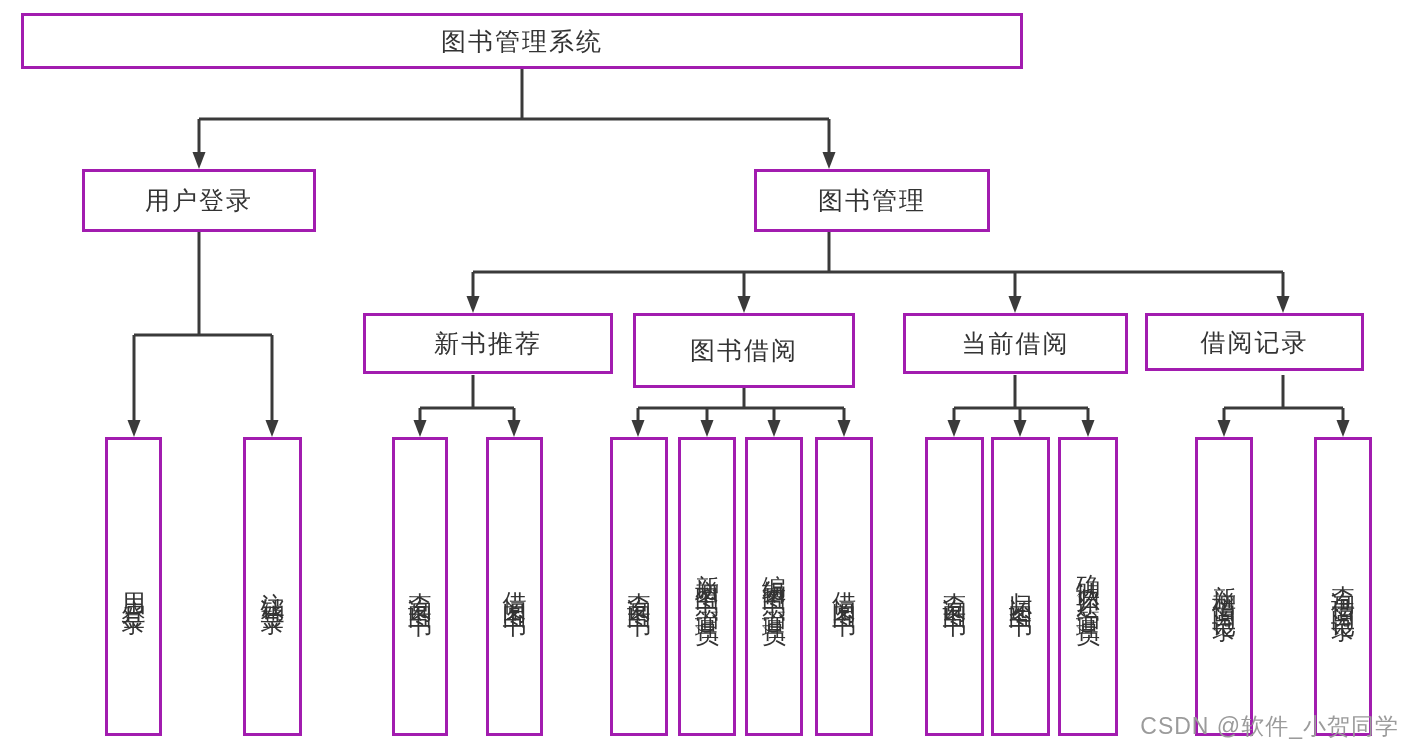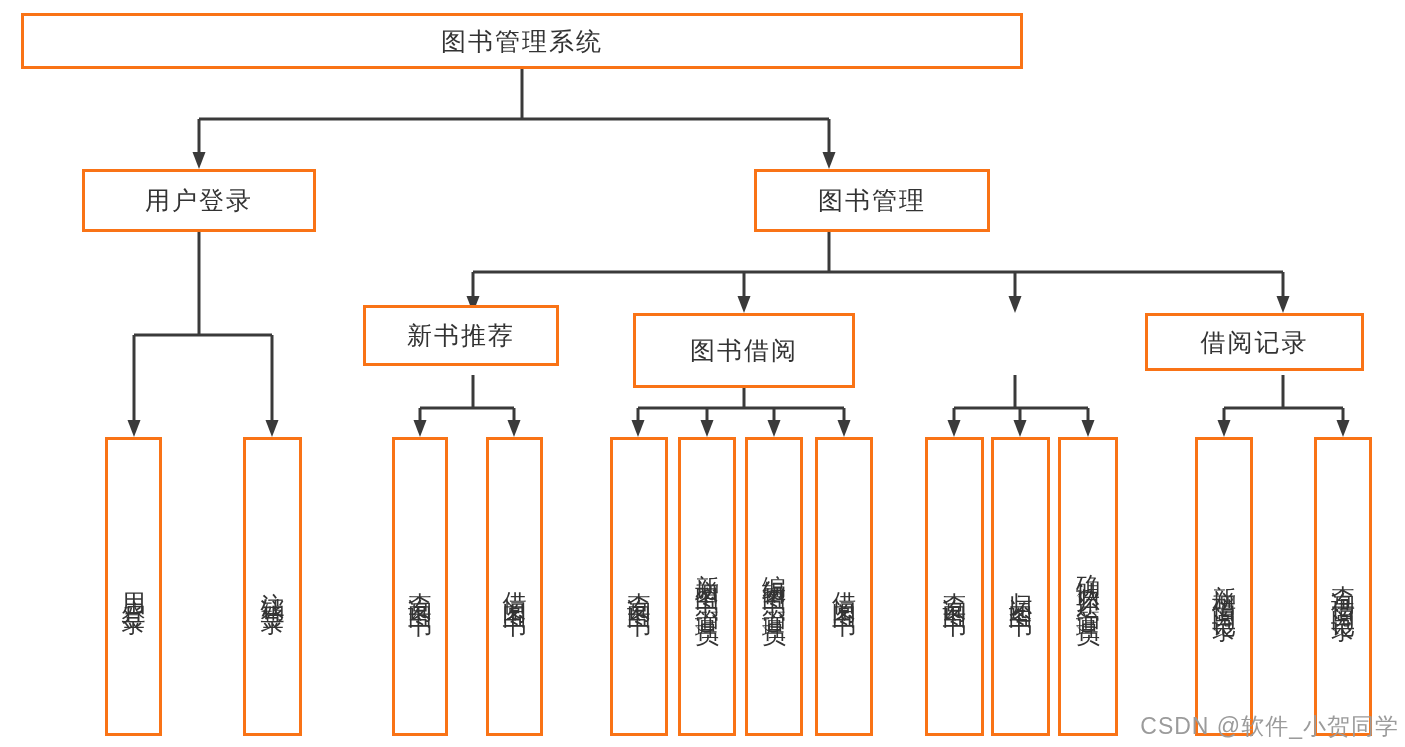--- a/index.html
+++ b/index.html
@@ -3,34 +3,34 @@
 <meta charset="utf-8">
 <style>
   html,body{margin:0;padding:0;background:#ffffff;}
   #stage{
     position:relative;width:1405px;height:747px;background:#ffffff;overflow:hidden;
     font-family:"Liberation Sans","DejaVu Sans",sans-serif;
   }
   #wires{position:absolute;left:0;top:0;width:1405px;height:747px;}
   .box{
     position:absolute;box-sizing:border-box;background:#ffffff;
-    border:3px solid #f97316;color:#333333;
+    border:3px solid #a21caf;color:#333333;
     display:flex;align-items:center;justify-content:center;
     text-align:center;z-index:2;
   }
   .h{font-size:25px;letter-spacing:2px;font-weight:500;}
   .v{
     writing-mode:vertical-rl;text-orientation:mixed;
     font-size:24px;letter-spacing:7px;font-weight:500;line-height:1;
   }
   
   #n-root{left:21px;top:13px;width:1002px;height:56px;}
   #n-user-login{left:82px;top:169px;width:234px;height:63px;}
   #n-book-mgmt{left:711px;top:169px;width:236px;height:63px;margin-left:43px;}
-  #n-new-rec{left:363px;top:305px;width:196px;height:61px;text-align:right;}
+  #n-new-rec{left:363px;top:313px;width:250px;height:61px;text-align:right;}
   #n-book-borrow{left:633px;top:313px;width:222px;height:75px;}
   #n-current-borrow{left:903px;top:313px;width:225px;height:61px;}
   #n-borrow-records{left:1145px;top:313px;width:219px;height:58px;}
   #n-leaf-login{left:105px;top:437px;width:57px;height:299px;}
   #n-leaf-logout{left:243px;top:437px;width:59px;height:299px;}
   #n-leaf-query1{left:392px;top:437px;width:56px;height:299px;}
   #n-leaf-borrow1{left:486px;top:437px;width:57px;height:299px;}
   #n-leaf-query2{left:610px;top:437px;width:58px;height:299px;}
   #n-leaf-add-book{left:678px;top:437px;width:58px;height:299px;}
   #n-leaf-edit-book{left:745px;top:437px;width:58px;height:299px;}
@@ -119,20 +119,21 @@
     </g>
   </svg>
 
   <div id="n-root" class="box h">图书管理系统</div>
 
   <div id="n-user-login" class="box h">用户登录</div>
   <div id="n-book-mgmt" class="box h">图书管理</div>
 
   <div id="n-new-rec" class="box h">新书推荐</div>
   <div id="n-book-borrow" class="box h">图书借阅</div>
+  <div id="n-current-borrow" class="box h">当前借阅</div>
   <div id="n-borrow-records" class="box h">借阅记录</div>
 
   <div id="n-leaf-login" class="box v">用户登录</div>
   <div id="n-leaf-logout" class="box v">注销登录</div>
 
   <div id="n-leaf-query1" class="box v">查询图书</div>
   <div id="n-leaf-borrow1" class="box v">借阅图书</div>
 
   <div id="n-leaf-query2" class="box v">查询图书</div>
   <div id="n-leaf-add-book" class="box v">新增图书（管理员）</div>

